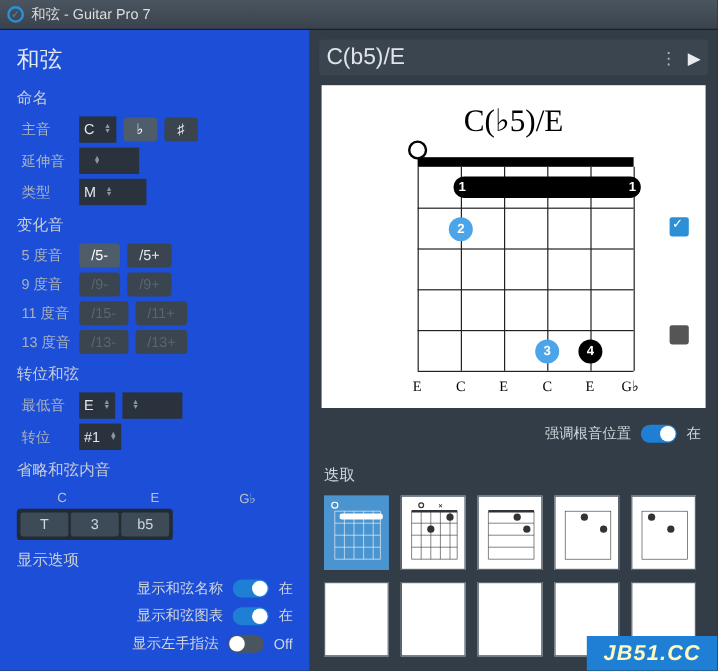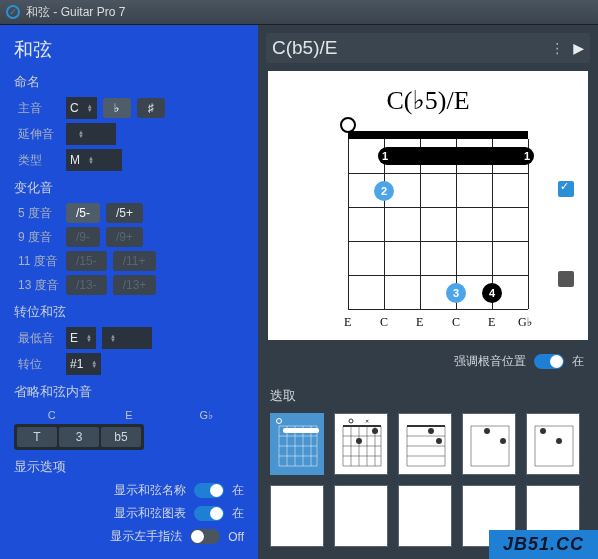--- a/index.html
+++ b/index.html
@@ -48,21 +48,21 @@
 .chk{position:absolute;width:16px;height:16px;cursor:pointer}
 .chk.on{background:#2d8fd6;border-radius:2px}
 .chk.on::after{content:"✓";color:#fff;font-size:11px;position:absolute;left:2px;top:-1px}
 .chk.off{background:#555;border-radius:2px}
 .emph{display:flex;align-items:center;justify-content:flex-end;gap:8px;padding:13px 14px;font-size:12px;color:#cfd6dc}
 .select-hd{font-size:13px;color:#cfd6dc;padding:4px 12px}
 .thumbs{display:flex;flex-wrap:wrap;gap:10px;padding:4px 12px 12px;overflow:hidden}
 .th{width:54px;height:62px;background:#fff;border:1px solid #5a6570;position:relative;cursor:pointer;padding:4px}
 .th.sel{background:#4a94cf;border-color:#4a94cf}
 .mini{position:relative;width:100%;height:100%}
-.watermark{position:absolute;right:0;bottom:0;background:#1f7fd4;color:#0f172a;font-weight:bold;font-size:18px;padding:4px 14px;font-style:italic;letter-spacing:1px}
+.watermark{position:absolute;right:0;bottom:0;background:#1f7fd4;color:#fef9c3;font-weight:bold;font-size:18px;padding:4px 14px;font-style:italic;letter-spacing:1px}
 </style>
 </head>
 <body>
 
 <div class="titlebar">
   <span class="icn">✓</span>
   <span>和弦 - Guitar Pro 7</span>
 </div>
 
 <div class="main">

